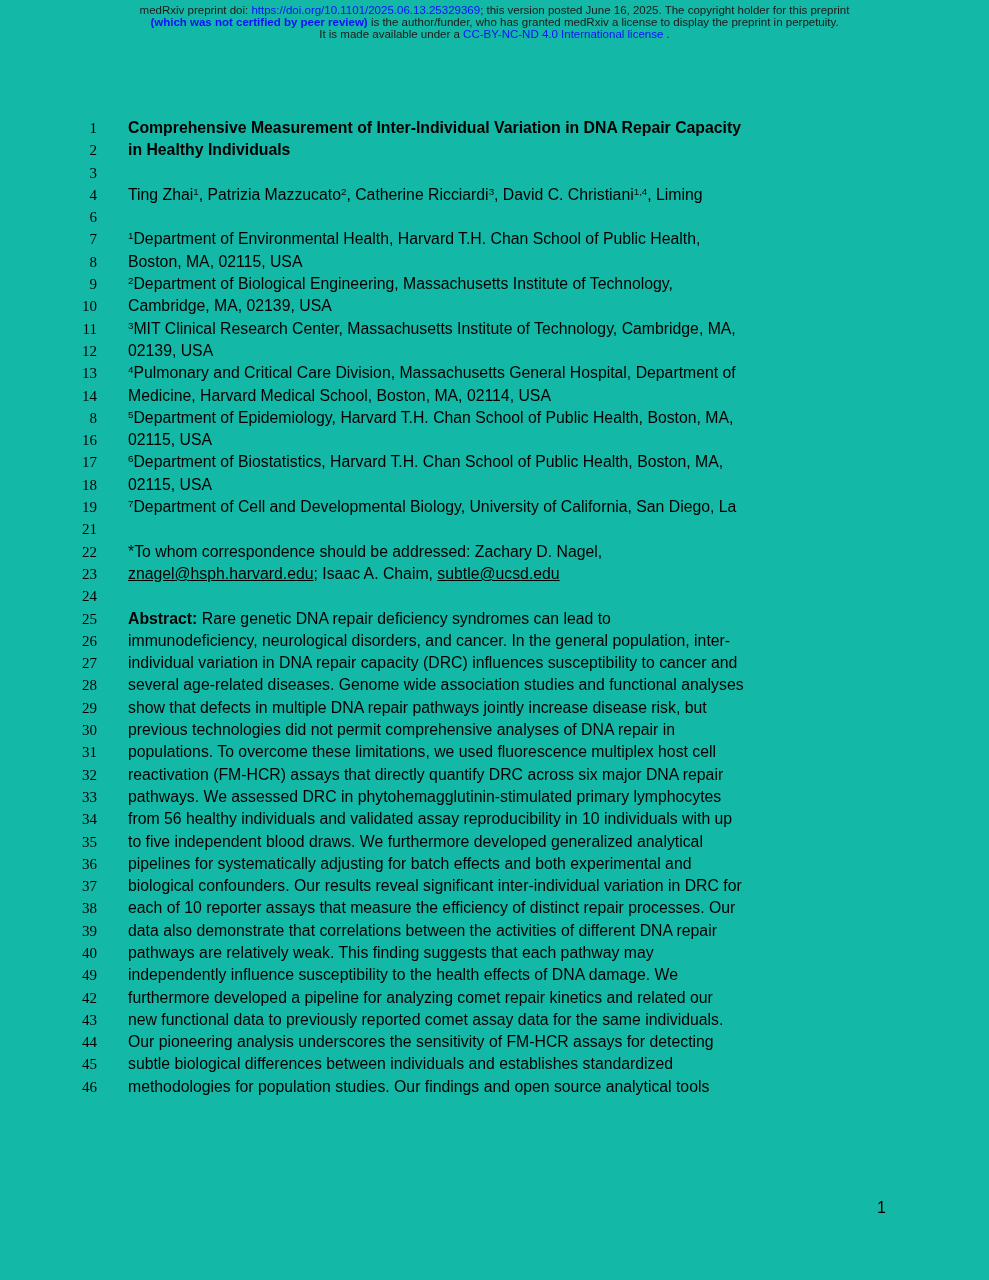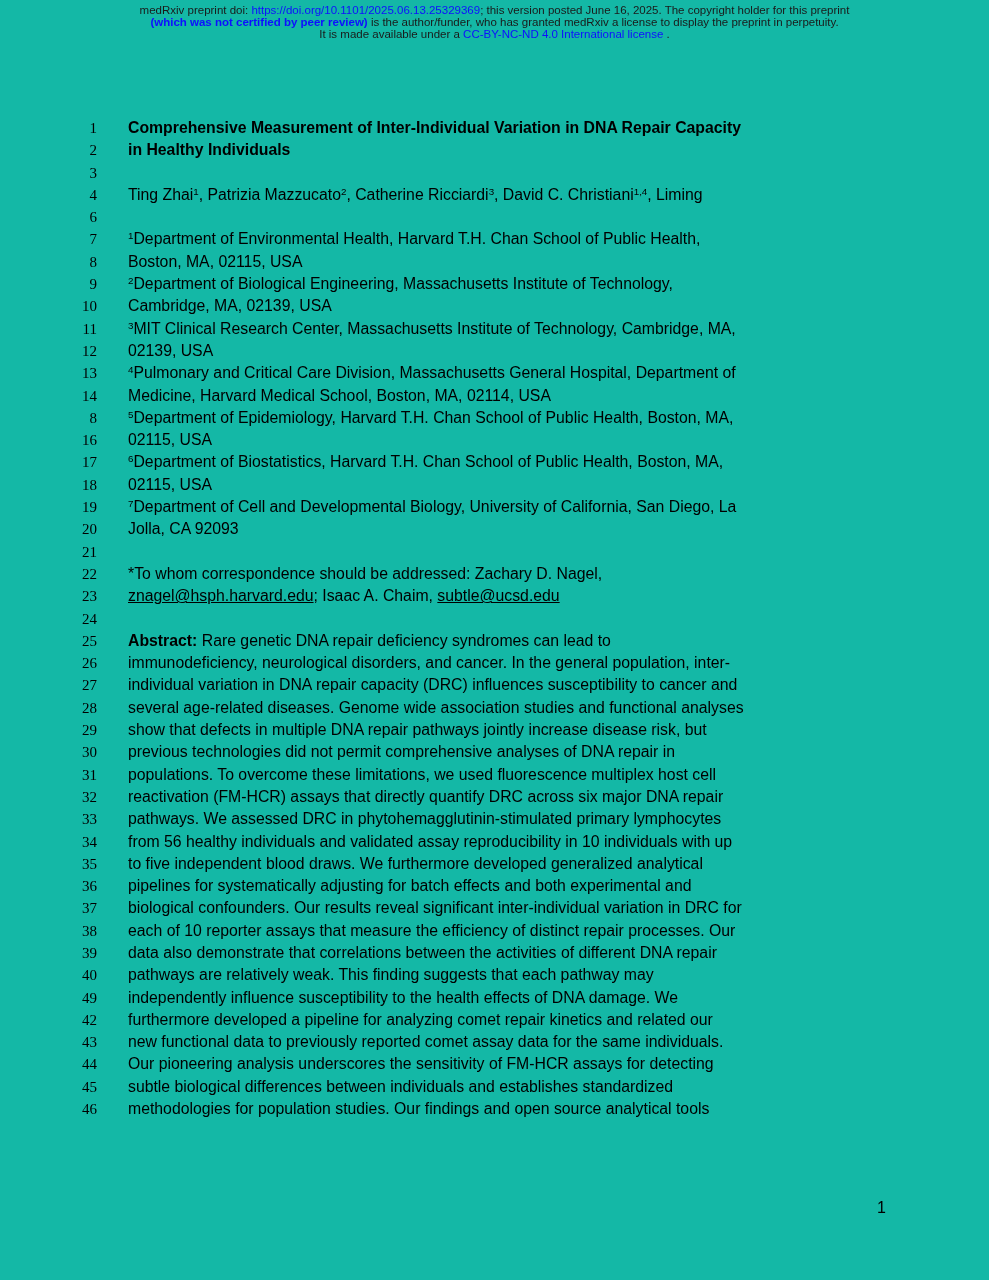--- a/index.html
+++ b/index.html
@@ -96,21 +96,20 @@
       <div class="line"><span class="lnum">10</span><span class="ltext"><span>Cambridge, MA, 02139, USA</span></span></div>
       <div class="line"><span class="lnum">11</span><span class="ltext"><span class="sup">3</span><span>MIT Clinical Research Center, Massachusetts Institute of Technology, Cambridge, MA,</span></span></div>
       <div class="line"><span class="lnum">12</span><span class="ltext"><span>02139, USA</span></span></div>
       <div class="line"><span class="lnum">13</span><span class="ltext"><span class="sup">4</span><span>Pulmonary and Critical Care Division, Massachusetts General Hospital, Department of</span></span></div>
       <div class="line"><span class="lnum">14</span><span class="ltext"><span>Medicine, Harvard Medical School, Boston, MA, 02114, USA</span></span></div>
       <div class="line"><span class="lnum">8</span><span class="ltext"><span class="sup">5</span><span>Department of Epidemiology, Harvard T.H. Chan School of Public Health, Boston, MA,</span></span></div>
       <div class="line"><span class="lnum">16</span><span class="ltext"><span>02115, USA</span></span></div>
       <div class="line"><span class="lnum">17</span><span class="ltext"><span class="sup">6</span><span>Department of Biostatistics, Harvard T.H. Chan School of Public Health, Boston, MA,</span></span></div>
       <div class="line"><span class="lnum">18</span><span class="ltext"><span>02115, USA</span></span></div>
       <div class="line"><span class="lnum">19</span><span class="ltext"><span class="sup">7</span><span>Department of Cell and Developmental Biology, University of California, San Diego, La</span></span></div>
-      <div class="line"><span class="lnum">20</span><span class="ltext"><span>Jolla, CA 92093</span></span></div>
       <div class="line"><span class="lnum">21</span><span class="ltext"></span></div>
       <div class="line"><span class="lnum">22</span><span class="ltext"><span>*To whom correspondence should be addressed: Zachary D. Nagel,</span></span></div>
       <div class="line"><span class="lnum">23</span><span class="ltext"><a class="u">znagel@hsph.harvard.edu</a><span>; Isaac A. Chaim, </span><a class="u">subtle@ucsd.edu</a></span></div>
       <div class="line"><span class="lnum">24</span><span class="ltext"></span></div>
       <div class="line"><span class="lnum">25</span><span class="ltext"><span class="b">Abstract:</span><span> Rare genetic DNA repair deficiency syndromes can lead to</span></span></div>
       <div class="line"><span class="lnum">26</span><span class="ltext"><span>immunodeficiency, neurological disorders, and cancer. In the general population, inter-</span></span></div>
       <div class="line"><span class="lnum">27</span><span class="ltext"><span>individual variation in DNA repair capacity (DRC) influences susceptibility to cancer and</span></span></div>
       <div class="line"><span class="lnum">28</span><span class="ltext"><span>several age-related diseases. Genome wide association studies and functional analyses</span></span></div>
       <div class="line"><span class="lnum">29</span><span class="ltext"><span>show that defects in multiple DNA repair pathways jointly increase disease risk, but</span></span></div>
       <div class="line"><span class="lnum">30</span><span class="ltext"><span>previous technologies did not permit comprehensive analyses of DNA repair in</span></span></div>

